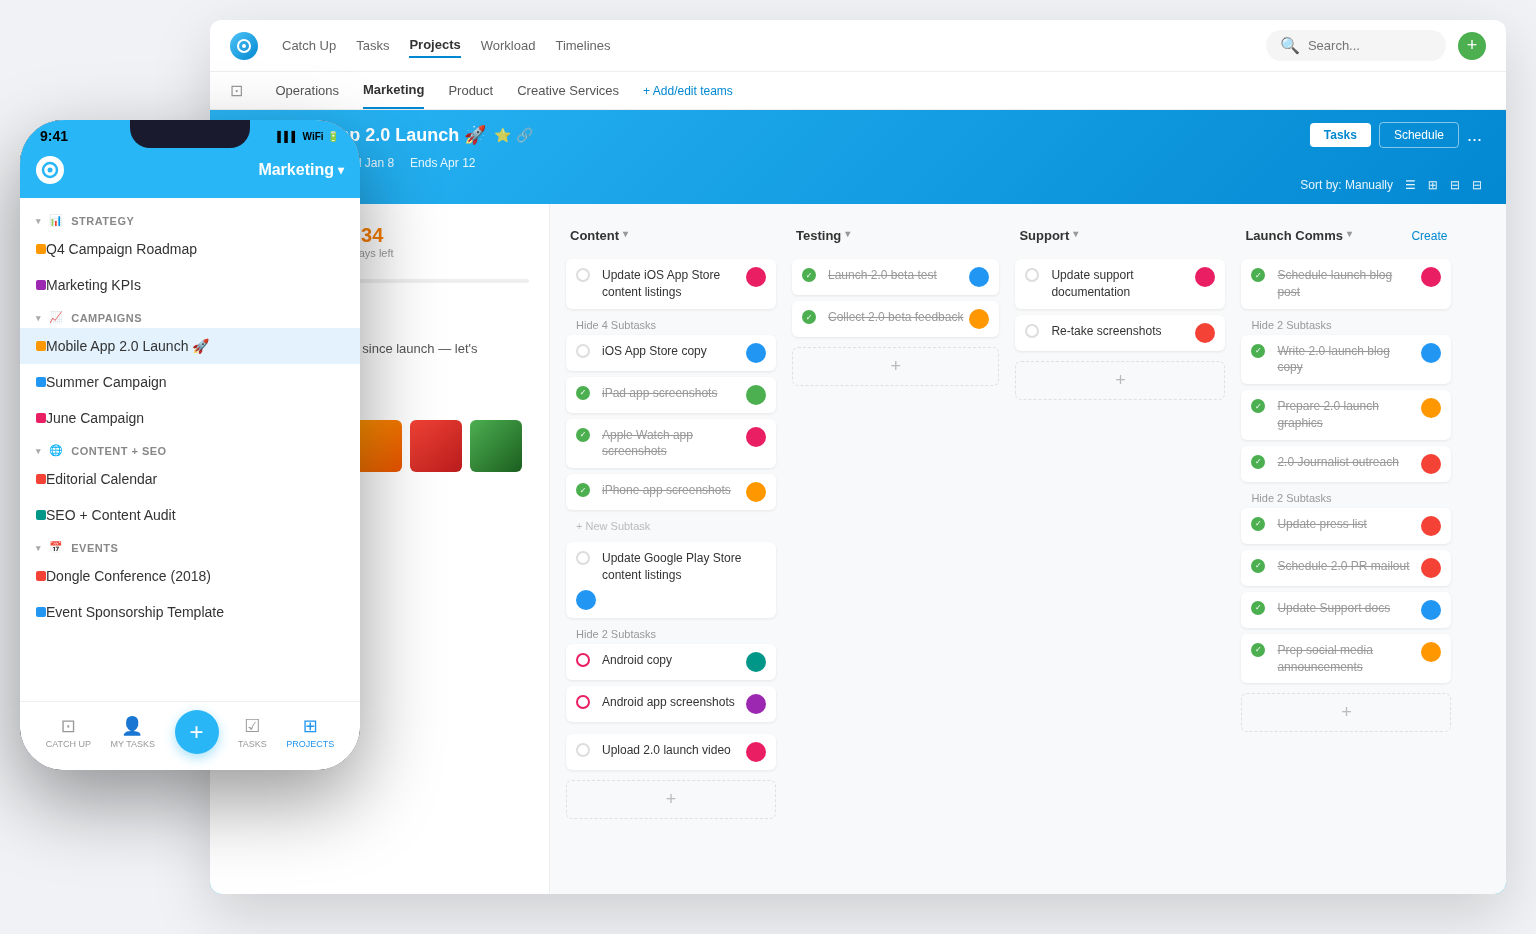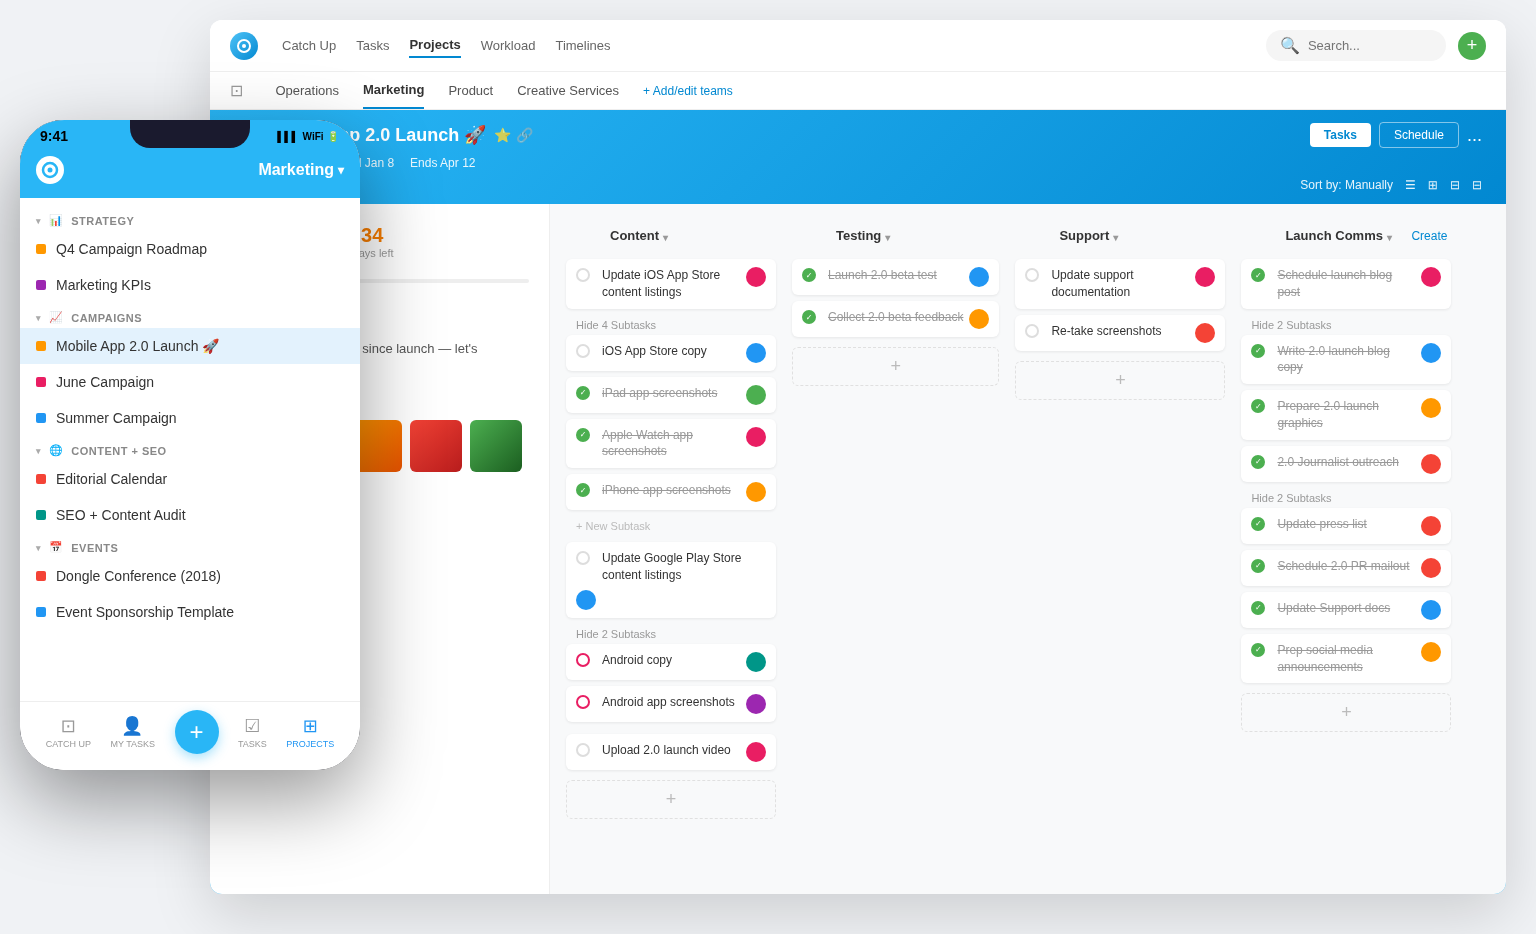--- a/index.html
+++ b/index.html
@@ -362,23 +362,22 @@
       align-items: center;
       justify-content: space-between;
       padding: 8px 4px;
       margin-bottom: 8px;
     }
     .col-title {
       font-size: 13px;
       font-weight: 600;
       color: #333;
       display: flex;
-      align-items: flex-end;
+      align-items: flex-start;
       gap: 4px;
-      margin-left: 40px;
     }
     .col-chevron { color: #999; font-size: 10px; }
     .create-btn { font-size: 12px; color: #0288d1; cursor: pointer; }
 
     .task-card {
       background: #fff;
       border-radius: 6px;
       padding: 8px 10px;
       margin-bottom: 6px;
       box-shadow: 0 1px 3px rgba(0,0,0,0.08);
@@ -546,21 +545,20 @@
       font-size: 11px;
       font-weight: 700;
       color: #888;
       letter-spacing: 0.5px;
     }
     .section-chevron { font-size: 9px; color: #aaa; }
 
     .phone-nav-item {
       display: flex;
       align-items: center;
-      gap: 10px;
       padding: 10px 16px;
       font-size: 14px;
       color: #333;
       cursor: pointer;
     }
     .phone-nav-item.active { background: #e3f2fd; }
 
     .nav-dot {
       width: 10px;
       height: 10px;
@@ -971,26 +969,26 @@
       <div class="phone-section-header">
         <span class="section-chevron">▾</span>
         <span>📈</span>
         <span>CAMPAIGNS</span>
       </div>
       <div class="phone-nav-item active">
         <div class="nav-dot dot-orange"></div>
         <span>Mobile App 2.0 Launch 🚀</span>
       </div>
       <div class="phone-nav-item">
+        <div class="nav-dot dot-blue"></div>
+        <span>Summer Campaign</span>
+      </div>
+      <div class="phone-nav-item">
         <div class="nav-dot dot-pink"></div>
         <span>June Campaign</span>
-      </div>
-      <div class="phone-nav-item">
-        <div class="nav-dot dot-blue"></div>
-        <span>Summer Campaign</span>
       </div>
 
       <div class="phone-section-header">
         <span class="section-chevron">▾</span>
         <span>🌐</span>
         <span>CONTENT + SEO</span>
       </div>
       <div class="phone-nav-item">
         <div class="nav-dot dot-red"></div>
         <span>Editorial Calendar</span>

